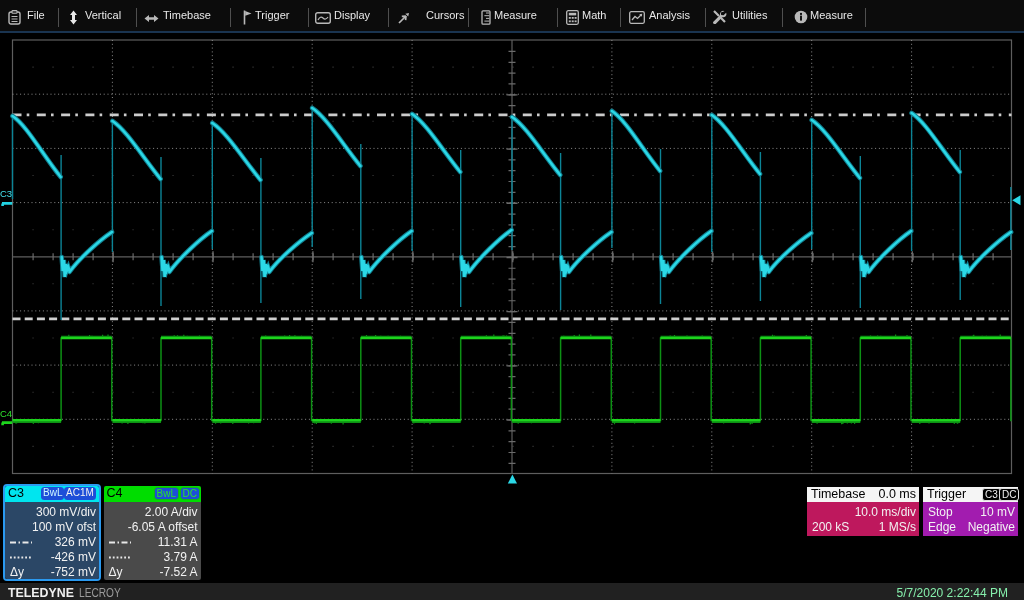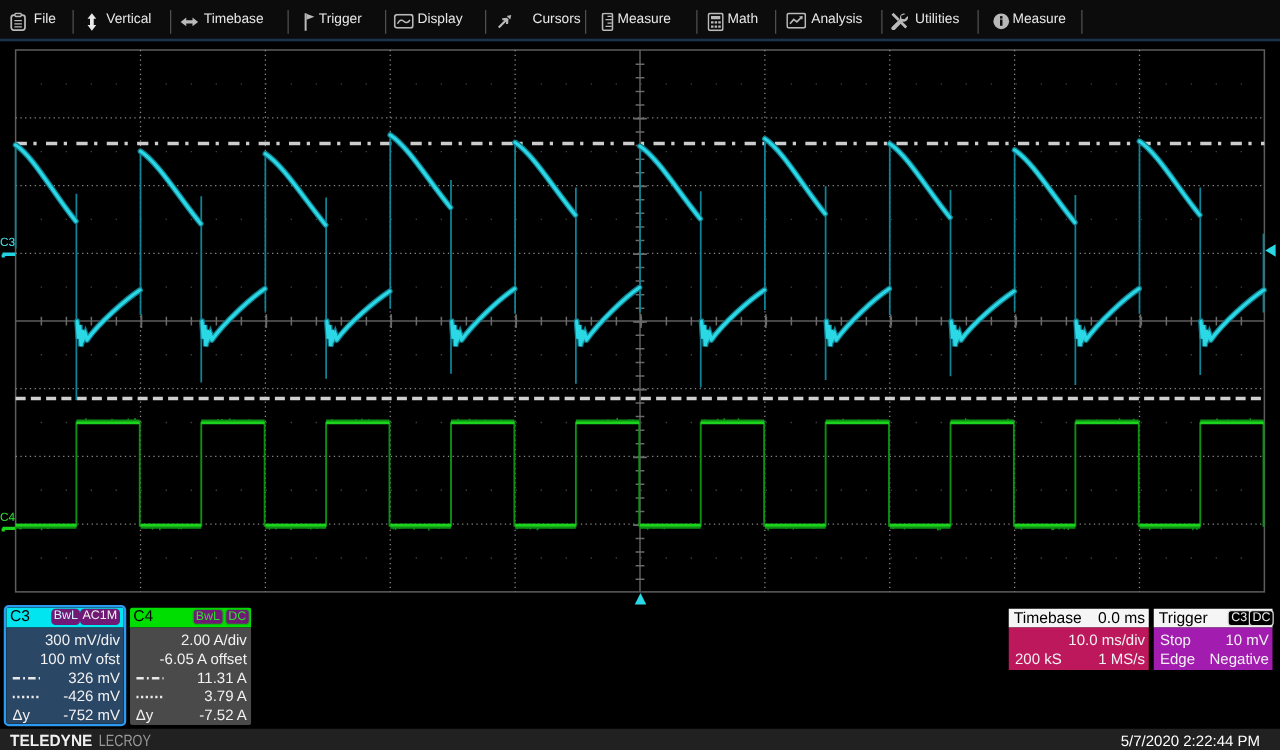--- a/index.html
+++ b/index.html
@@ -3,35 +3,35 @@
 *{margin:0;padding:0;box-sizing:border-box}
 html,body{width:1024px;height:600px;overflow:hidden;background:#000}
 #scr{position:relative;width:1024px;height:600px;background:#000;font-family:"Liberation Sans",sans-serif}
 #menubar{position:absolute;left:0;top:0;width:1024px;height:33px;background:#0c0c0c;border-bottom:2px solid #1a3450}
 .mi{position:absolute;top:10px}
 .mt{position:absolute;top:9px;font-size:11px;color:#e8e8e8;white-space:nowrap}
 .msep{position:absolute;top:8px;width:1px;height:19px;background:#4f4f4f}
 #c3box{position:absolute;left:3px;top:484px;width:98px;height:97px;border:2px solid #2b9af0;border-radius:4px;overflow:hidden}
 #c4box{position:absolute;left:103.5px;top:486px;width:97px;height:94px;border-radius:2px;overflow:hidden}
 .hdr{position:relative;height:16px;color:#000;font-size:12.5px;padding-left:3px;line-height:15px}
-.bdg{position:absolute;top:1px;background:#701a75;border-radius:3.5px;font-size:10px;line-height:12px;padding:0 2px;height:13px}
+.bdg{position:absolute;top:1px;background:#1d4ed8;border-radius:3.5px;font-size:10px;line-height:12px;padding:0 2px;height:13px}
 .bdy{position:relative;width:100%;height:calc(100% - 16px)}
 .r{position:absolute;right:3px;left:3px;text-align:right;font-size:12px;color:#f2f2f2;white-space:nowrap}
 .pfx{position:absolute;left:2px;top:5px}
 .dy{position:absolute;left:2px}
 .lft{position:absolute;left:2px}
 #tbbox{position:absolute;left:807px;top:487px;width:112px;height:49px}
 #trbox{position:absolute;left:923px;top:487px;width:95px;height:48px}
 .whdr{position:relative;height:15px;background:#f5f5f5;color:#000;font-size:12.5px;line-height:14px}
 .tbdg{position:absolute;top:0.5px;background:#000;color:#f0f0f0;border-radius:3px;font-size:10px;line-height:12px;padding:0 2px;height:13px;border:1px solid #dedede}
 #tbbox .bdy,#trbox .bdy{height:34px}
 #botbar{position:absolute;left:0;top:583px;width:1024px;height:17px;background:#212121}
 #tele{position:absolute;left:8px;top:2px;font-weight:bold;font-size:13px;color:#f0f0f0;transform:scaleX(0.95);transform-origin:0 0}
 #lecroy{position:absolute;left:79px;top:2px;font-size:13px;color:#9a9a9a;transform:scaleX(0.78);transform-origin:0 0}
-#dt{position:absolute;right:16px;top:2.5px;font-size:12px;color:#ffffff}
+#dt{position:absolute;right:16px;top:2.5px;font-size:12px;color:#86efac}
 </style></head>
 <body>
 <div id="scr">
 <svg width="1024" height="600" viewBox="0 0 1024 600" style="position:absolute;left:0;top:0">
 <rect x="12.5" y="40.0" width="999.0" height="433.5" fill="none" stroke="#5e5e5e" stroke-width="1.2"></rect>
 <path d="M112.4 40.0 V473.5" stroke="#8c8c8c" stroke-width="1" stroke-dasharray="1 2.8" fill="none"></path>
 <path d="M212.3 40.0 V473.5" stroke="#8c8c8c" stroke-width="1" stroke-dasharray="1 2.8" fill="none"></path>
 <path d="M312.2 40.0 V473.5" stroke="#8c8c8c" stroke-width="1" stroke-dasharray="1 2.8" fill="none"></path>
 <path d="M412.1 40.0 V473.5" stroke="#8c8c8c" stroke-width="1" stroke-dasharray="1 2.8" fill="none"></path>
 <path d="M611.9 40.0 V473.5" stroke="#8c8c8c" stroke-width="1" stroke-dasharray="1 2.8" fill="none"></path>

